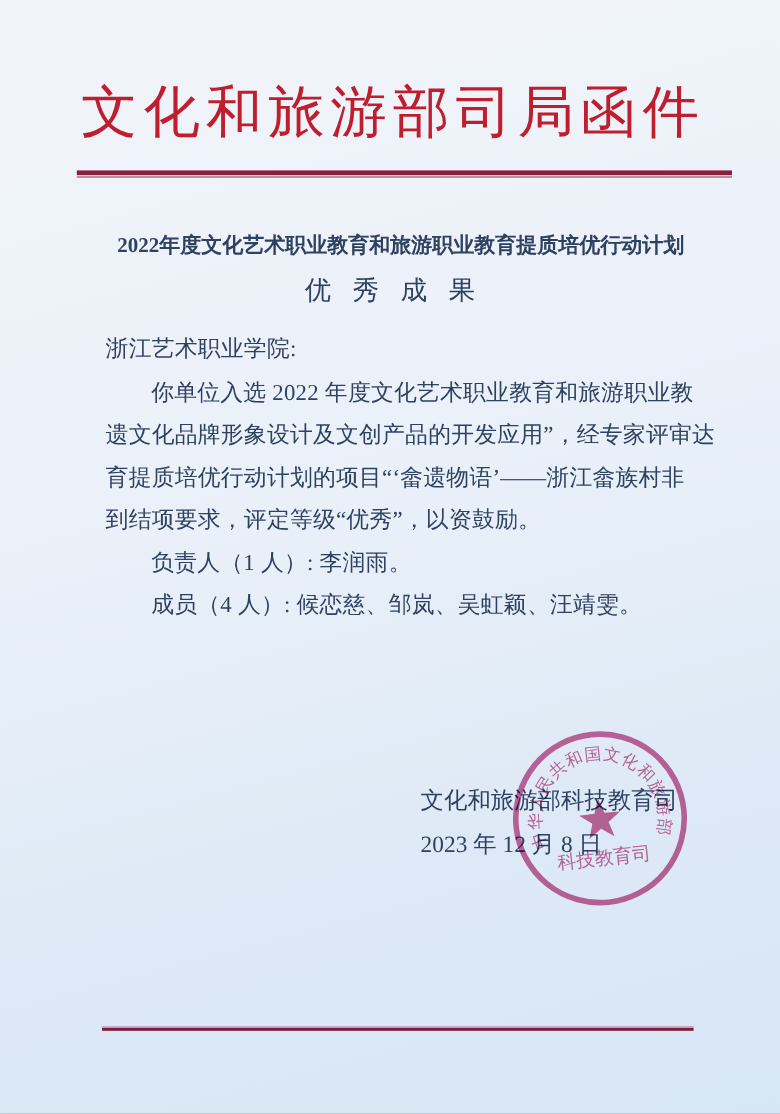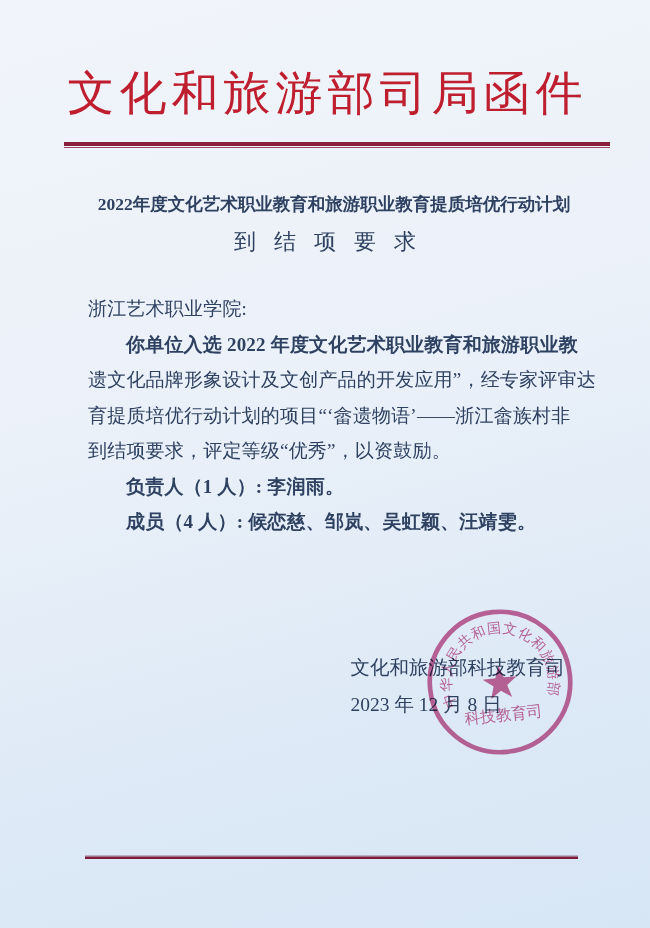--- a/index.html
+++ b/index.html
@@ -56,28 +56,28 @@
     top: 227px; left: 0; right: 0;
     text-align: center;
     font-size: 22px;
     letter-spacing: 18px;
     text-indent: 18px;
     white-space: nowrap;
   }
 
   .textblock {
     position: absolute;
-    top: 291px; left: 88px;
+    top: 274px; left: 88px;
     width: 479px;
     font-size: 19px;
     line-height: 35.5px;
     letter-spacing: 0.2px;
   }
   .line { white-space: nowrap; }
-  .indent { text-indent: 38px; font-weight: bold; }
+  .indent { text-indent: 38px; }
 
   .signoff {
     position: absolute;
     top: 649px; right: 85px;
     text-align: left;
     font-size: 19.5px;
     line-height: 37px;
   }
   .signoff .line { white-space: nowrap; }
 
@@ -100,21 +100,21 @@
 <body>
 
 <div class="page">
 
   <div class="letterhead-title">文化和旅游部司局函件</div>
 
   <div class="letterhead-rule"></div>
 
   <div class="plan-line">2022年度文化艺术职业教育和旅游职业教育提质培优行动计划</div>
 
-  <div class="award-line">到结项要求</div>
+  <div class="award-line">优秀成果</div>
 
   <div class="textblock">
     <div class="line">浙江艺术职业学院:</div>
     <div class="line indent">你单位入选 2022 年度文化艺术职业教育和旅游职业教</div>
     <div class="line">遗文化品牌形象设计及文创产品的开发应用”，经专家评审达</div>
     <div class="line">育提质培优行动计划的项目“‘畲遗物语’——浙江畲族村非</div>
     <div class="line">到结项要求，评定等级“优秀”，以资鼓励。</div>
     <div class="line indent">负责人（1 人）: 李润雨。</div>
     <div class="line indent">成员（4 人）: 候恋慈、邹岚、吴虹颖、汪靖雯。</div>
   </div>

